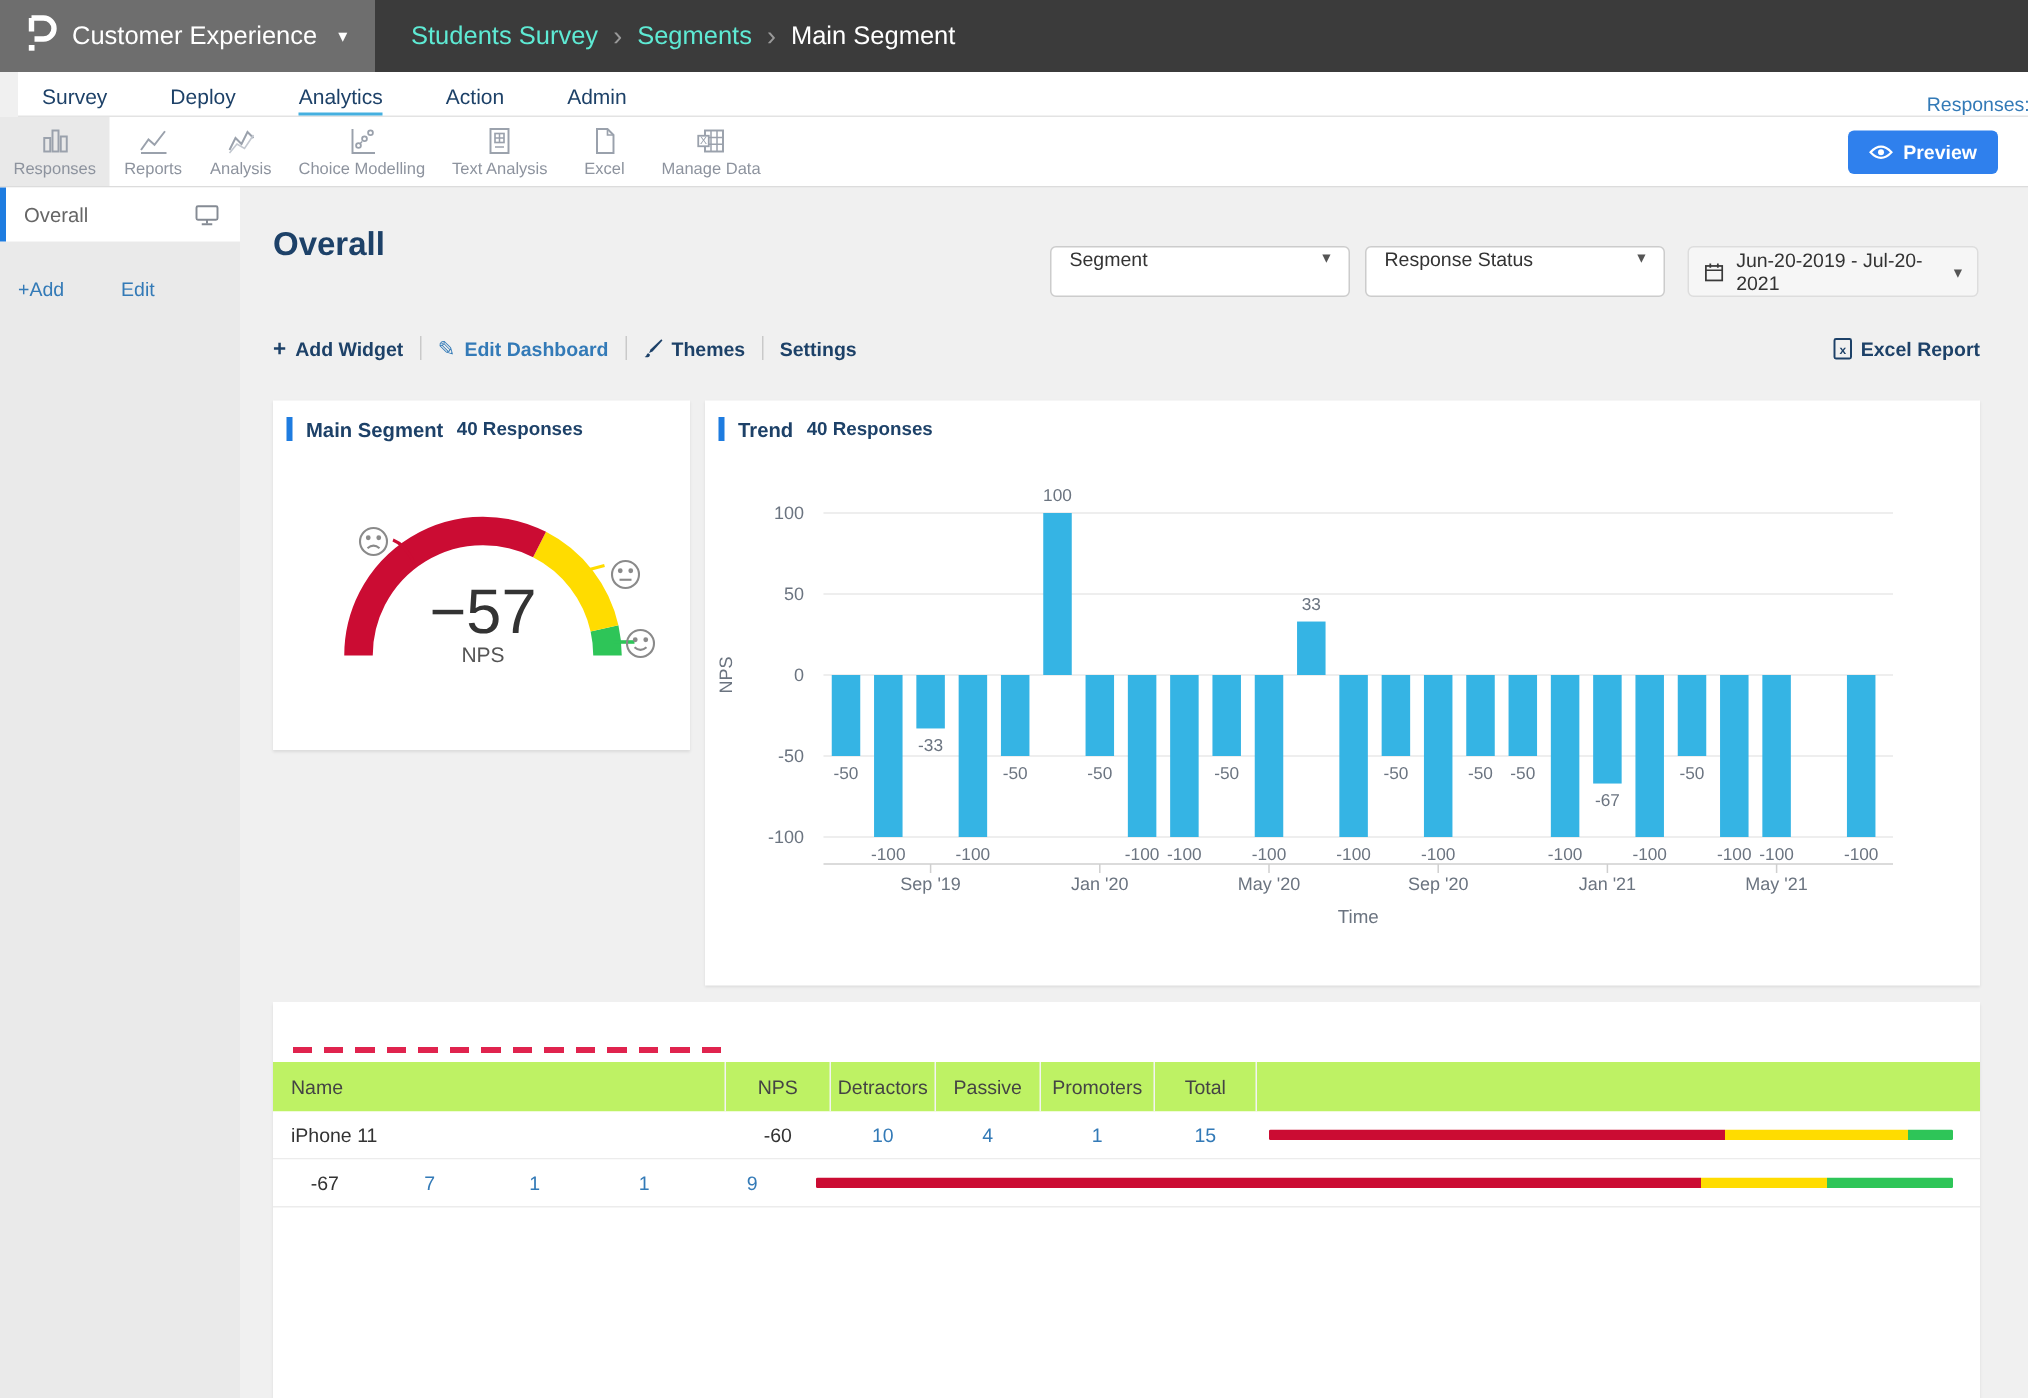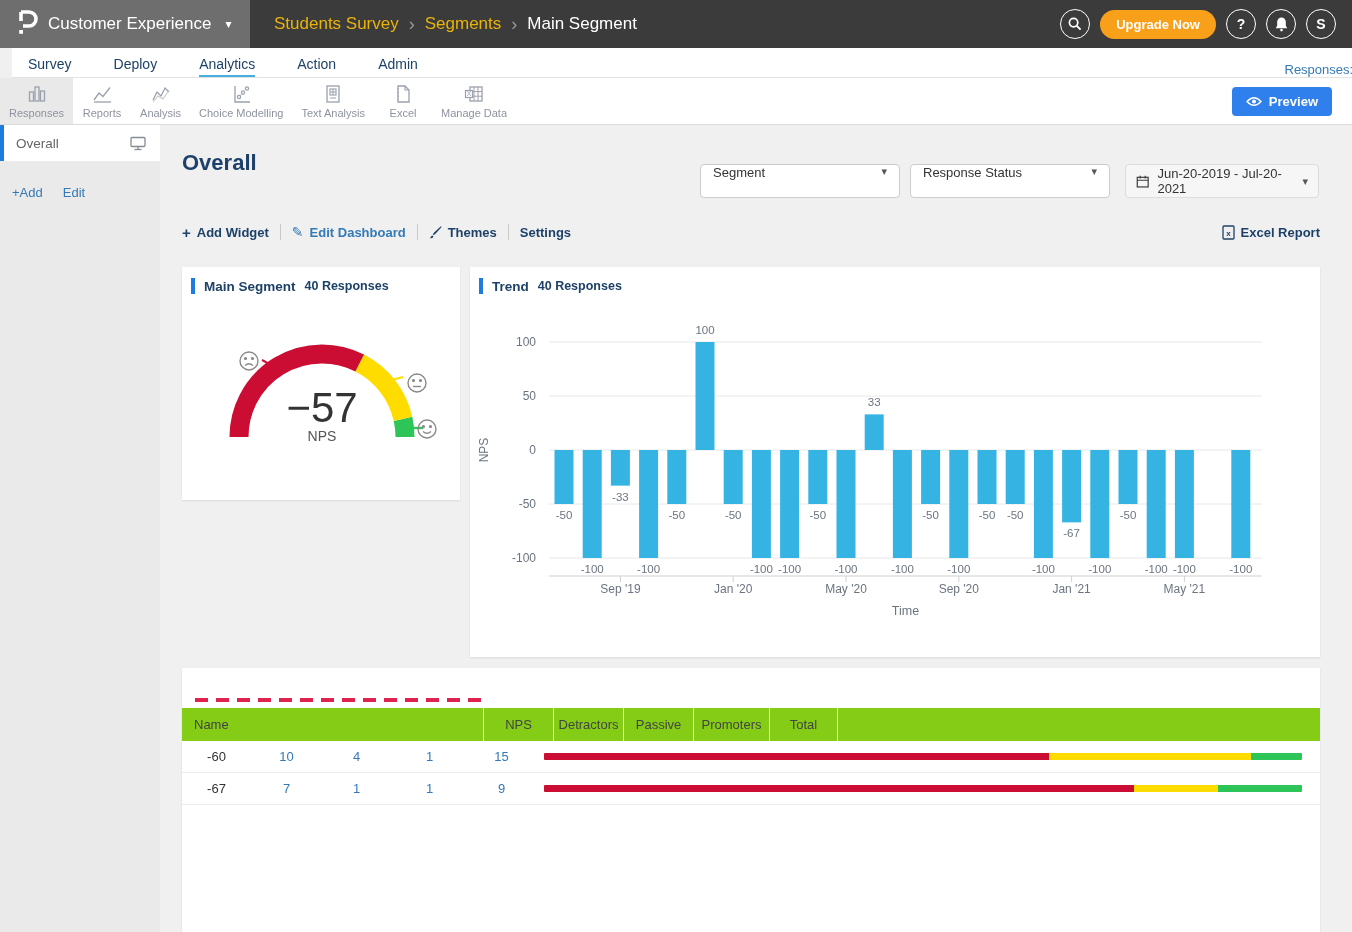--- a/index.html
+++ b/index.html
@@ -7,21 +7,21 @@
   #app {
     position:relative; width:1352px; height:932px; overflow:hidden;
     font-family:"Liberation Sans","DejaVu Sans",sans-serif; background:#f0f0f0;
   }
   
   .topbar { position:absolute; left:0; top:0; width:1352px; height:48px; background:#3b3b3b; display:flex; align-items:center; }
   .brand { width:250px; height:48px; background:#6e6e6e; display:flex; align-items:center; gap:10px; padding-left:14px; flex:0 0 auto; }
   .brand-title { color:#fff; font-size:17px; }
   .brand-caret { color:#fff; font-size:12px; margin-left:4px; }
   .crumbs { display:flex; align-items:center; gap:10px; padding-left:24px; font-size:17px; flex:1 1 auto; }
-  .crumb-link { color:#eab308; cursor:pointer; }
+  .crumb-link { color:#5eead4; cursor:pointer; }
   .crumb-sep { color:#9a9a9a; font-size:18px; }
   .crumb-current { color:#ffffff; }
   .top-right { display:flex; align-items:center; gap:10px; padding-right:16px; }
   .circle-btn { width:30px; height:30px; border:1.5px solid #fff; border-radius:50%; display:flex; align-items:center; justify-content:center; color:#fff; font-weight:bold; font-size:14px; cursor:pointer; background:transparent; }
   .upgrade-btn { background:#f9a01b; color:#fff; font-weight:bold; font-size:13px; border:none; border-radius:15px; padding:7px 16px; cursor:pointer; }
   
   .navrow { position:absolute; left:12px; top:48px; width:1352px; height:30px; background:#fff; border-bottom:1px solid #e3e3e3; display:flex; align-items:flex-end; }
   .nav-items { display:flex; gap:42px; padding-left:16px; flex:1; }
   .nav-item { font-size:14px; color:#1d4168; cursor:pointer; padding:4px 0 3px 0; }
   .nav-item.active { border-bottom:2px solid #45b0e0; }
@@ -30,21 +30,21 @@
   .toolrow { position:absolute; left:0; top:78px; width:1352px; height:47px; background:#fff; border-bottom:1px solid #dcdcdc; display:flex; align-items:stretch; }
   .tool-item { display:flex; flex-direction:column; align-items:center; justify-content:flex-end; padding:4px 9px 5px 9px; cursor:pointer; min-width:58px; }
   .tool-item.active { background:#e9e9e9; }
   .tool-item svg { margin-bottom:2px; }
   .tool-label { font-size:11px; color:#8d939e; white-space:nowrap; }
   .preview-btn { position:absolute; right:20px; top:9px; height:29px; background:#2f80ed; color:#fff; border:none; border-radius:4px; font-size:13px; font-weight:bold; padding:0 14px; display:flex; align-items:center; gap:7px; cursor:pointer; }
   
   .sidebar { position:absolute; left:0; top:125px; width:160px; height:807px; background:#eaeaea; }
   .side-item { height:36px; background:#fff; border-left:4px solid #1e7ce0; display:flex; align-items:center; justify-content:space-between; padding:0 14px 0 12px; cursor:pointer; }
   .side-item-label { font-size:13.5px; color:#666; }
-  .side-links { display:flex; gap:20px; padding:24px 0 0 12px; }
+  .side-links { display:flex; gap:38px; padding:24px 0 0 12px; }
   .side-link { font-size:13px; color:#337ab7; cursor:pointer; }
   
   .page-title { position:absolute; left:182px; top:150px; font-size:22px; font-weight:bold; color:#1d4168; }
   .select-box { position:absolute; top:164px; height:34px; background:#fff; border:1px solid #ccc; border-radius:4px; display:flex; justify-content:space-between; padding:0 12px; font-size:13px; color:#333; cursor:pointer; }
   .select-caret { color:#555; font-size:11px; }
   .date-chip { position:absolute; top:164px; left:1125px; width:194px; height:34px; background:#f6f6f6; border:1px solid #ddd; border-radius:4px; display:flex; align-items:center; gap:8px; padding:0 10px; font-size:13px; color:#333; cursor:pointer; }
   .actions-row { position:absolute; left:182px; top:221px; width:1138px; height:22px; display:flex; align-items:center; }
   .action-link { display:flex; align-items:center; gap:6px; font-size:13px; cursor:pointer; }
   .action-navy { color:#1d4168; font-weight:bold; }
   .action-blue { color:#337ab7; font-weight:bold; }
@@ -58,21 +58,21 @@
   .card-title { display:flex; align-items:center; gap:9px; padding:11px 0 0 9px; }
   .title-bar { width:4px; height:16px; background:#1e7ce0; flex:0 0 auto; }
   .title-text { font-size:13.5px; font-weight:bold; color:#1d4168; }
   .title-count { font-size:12.5px; font-weight:bold; color:#1d4168; }
   .dash-underline { position:absolute; left:13px; top:30px; width:287px; height:4px;
     background:repeating-linear-gradient(90deg,#e0234e 0 13px,transparent 13px 21px); }
   svg text { font-family:"Liberation Sans","DejaVu Sans",sans-serif; }
   
   .npstable { position:absolute; left:0; top:40px; width:1138px; }
   .trow { display:flex; align-items:stretch; height:32px; border-bottom:1px solid #ececec; background:#fff; }
-  .trow.head { background:#84cc16; height:33px; border-bottom:none; }
+  .trow.head { background:#bef264; height:33px; border-bottom:none; }
   .tcell { display:flex; align-items:center; justify-content:center; font-size:13px; color:#333; border-right:1px solid transparent; }
   .trow.head .tcell { color:#444; border-right:1px solid #f3f3f3; }
   .tcell.first { justify-content:flex-start; padding-left:12px; }
   .tcell.num-blue { color:#337ab7; }
   .barcell { flex:1; display:flex; align-items:center; padding:0 18px 0 8px; }
   .stackbar { height:7px; width:100%; display:flex; border-radius:1px; overflow:hidden; }
 </style>
 </head>
 <body>
 <div id="app">
@@ -88,41 +88,20 @@
     </span>
     <span class="brand-title">Customer Experience</span>
     <span class="brand-caret">▾</span>
   </div>
   <div class="crumbs">
     <span class="crumb-link">Students Survey</span>
     <span class="crumb-sep">›</span>
     <span class="crumb-link">Segments</span>
     <span class="crumb-sep">›</span>
     <span class="crumb-current">Main Segment</span>
-  </div>
-  <div class="top-right">
-    <div class="circle-btn">
-      <svg width="16" height="16" viewBox="0 0 16 16">
-        <circle cx="6.6" cy="6.6" r="4.2" fill="none" stroke="#fff" stroke-width="1.7"></circle>
-        <line x1="9.8" y1="9.8" x2="13.6" y2="13.6" stroke="#fff" stroke-width="1.9"></line>
-      </svg>
-    </div>
-    <button class="upgrade-btn">Upgrade Now</button>
-    <div class="circle-btn">
-      <span>?</span>
-    </div>
-    <div class="circle-btn">
-      <svg width="15" height="16" viewBox="0 0 16 17">
-        <path d="M8 1.5 a4.6 4.6 0 0 1 4.6 4.6 V10.4 L14.2 13 H1.8 L3.4 10.4 V6.1 A4.6 4.6 0 0 1 8 1.5 Z" fill="#fff"></path>
-        <circle cx="8" cy="15" r="1.4" fill="#fff"></circle>
-      </svg>
-    </div>
-    <div class="circle-btn">
-      <span>S</span>
-    </div>
   </div>
 </div>
 
 <div class="navrow">
   <div class="nav-items">
     <span class="nav-item">Survey</span>
     <span class="nav-item">Deploy</span>
     <span class="nav-item active">Analytics</span>
     <span class="nav-item">Action</span>
     <span class="nav-item">Admin</span>
@@ -398,20 +377,21 @@
         <div class="trow head">
           <div class="tcell first" style="width: 302px;">Name</div>
           <div class="tcell" style="width: 70px;">NPS</div>
           <div class="tcell" style="width: 70px;">Detractors</div>
           <div class="tcell" style="width: 70px;">Passive</div>
           <div class="tcell" style="width: 76px;">Promoters</div>
           <div class="tcell" style="width: 68px;">Total</div>
           <div class="barcell"></div>
         </div>
         <div class="trow">
+          <div class="tcell first" style="width: 302px;">iPhone 11</div>
           <div class="tcell " style="width: 70px;">-60</div>
           <div class="tcell num-blue" style="width: 70px;">10</div>
           <div class="tcell num-blue" style="width: 70px;">4</div>
           <div class="tcell num-blue" style="width: 76px;">1</div>
           <div class="tcell num-blue" style="width: 68px;">15</div>
           <div class="barcell">
             <div class="stackbar">
               <span style="width: 66.67%; background: rgb(203, 12, 51);"></span>
               <span style="width: 26.67%; background: rgb(255, 220, 0);"></span>
               <span style="width: 6.67%; background: rgb(46, 197, 88);"></span>

